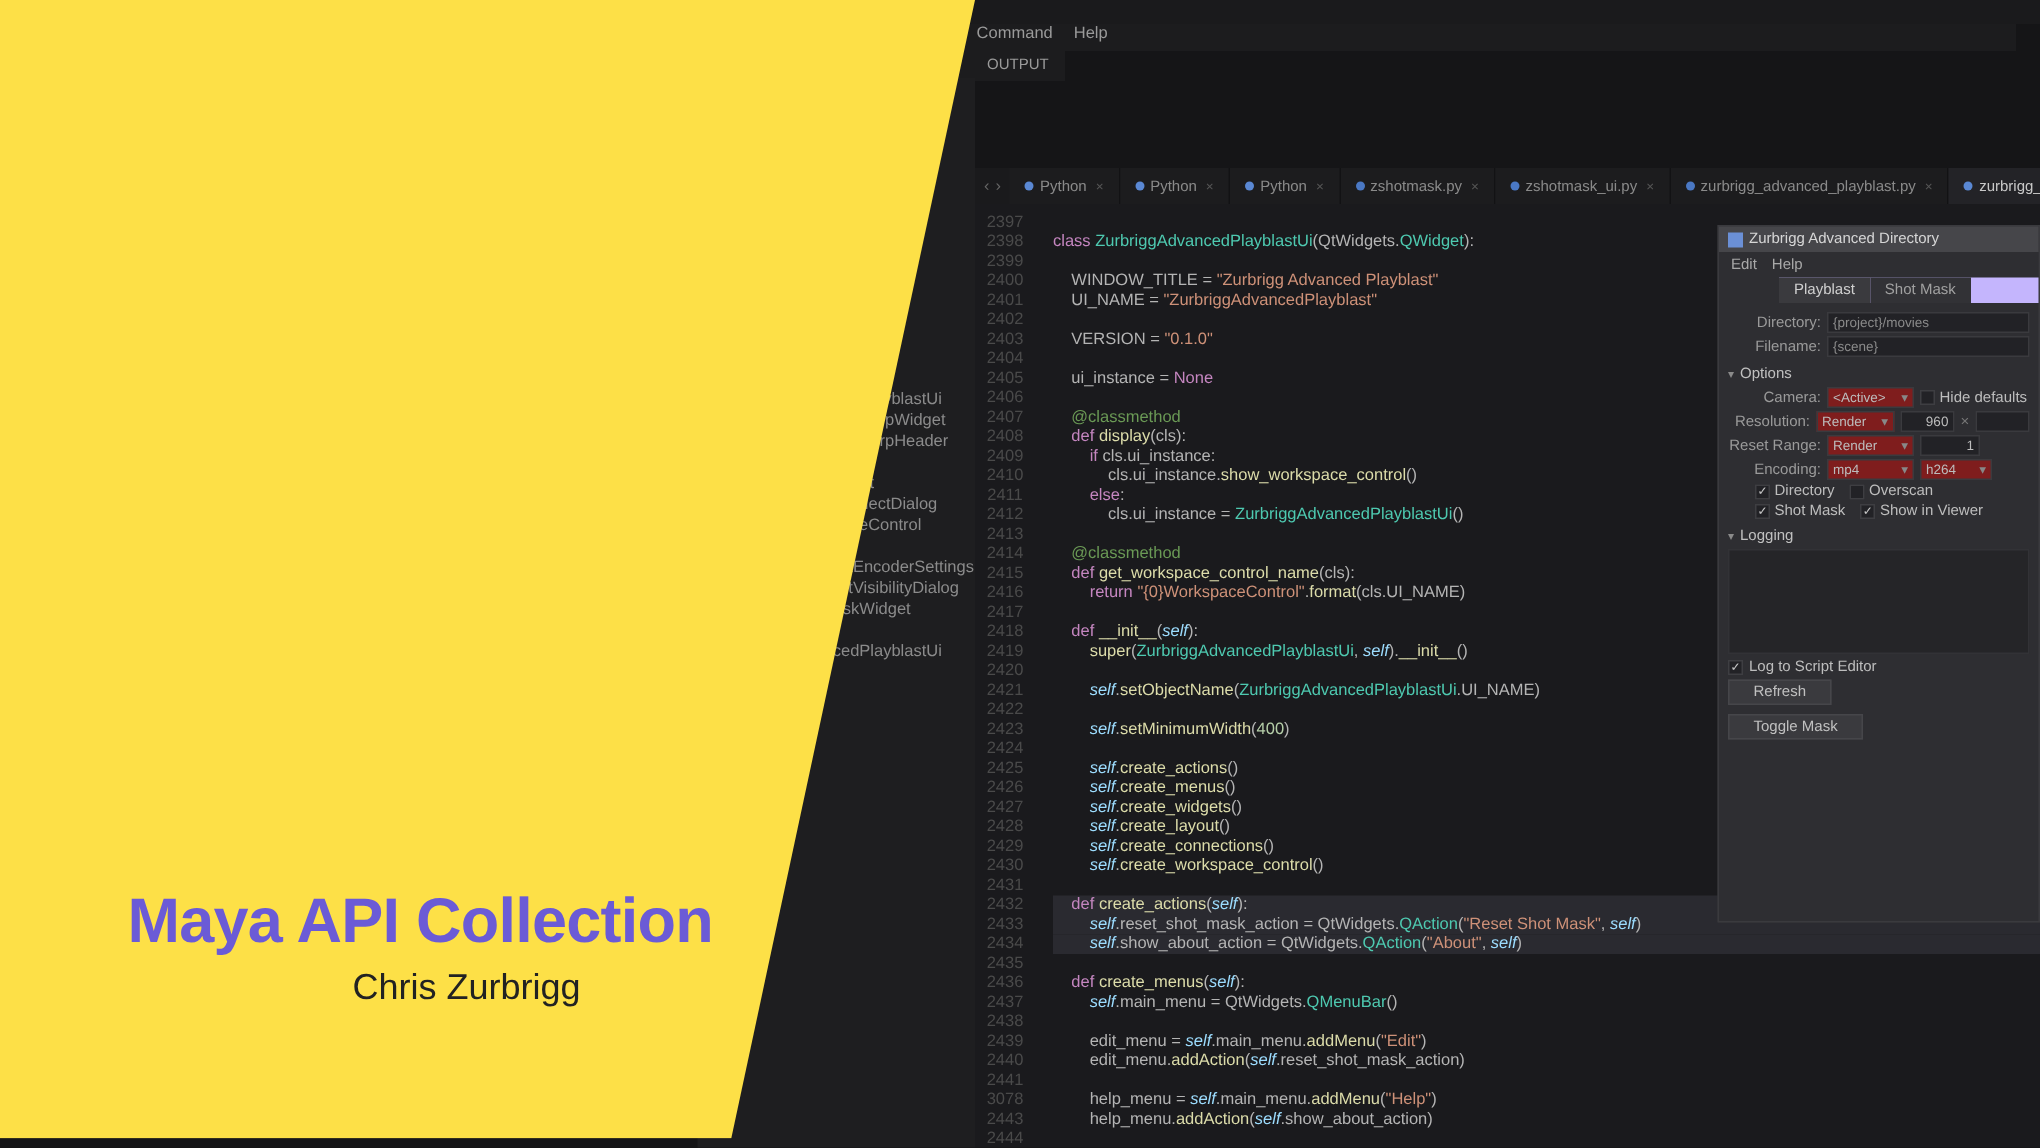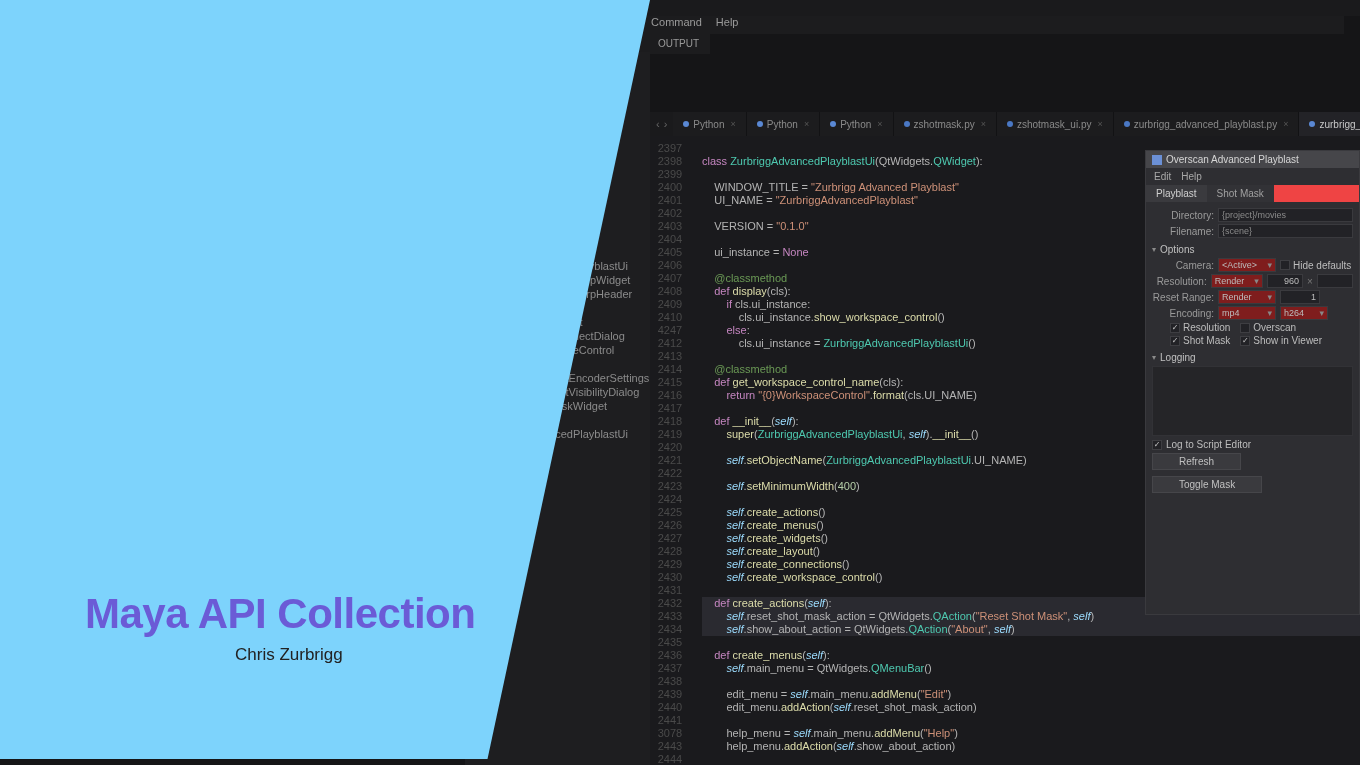--- a/index.html
+++ b/index.html
@@ -2,31 +2,31 @@
 <html><head>
 <meta charset="utf-8">
 <style>
 * { margin:0; padding:0; box-sizing:border-box; font-family:Arial,Helvetica,sans-serif; }
 html,body { width:1360px; height:765px; overflow:hidden; background:#151517; color:#9a9a9a; }
 
 
 .white-panel {
   position:absolute; left:0; top:0; bottom:6px;
   width:650px;
-  background:#7dd3fc;
+  background:#fde047;
   clip-path: polygon(0 0, 100% 0, 75% 100%, 0 100%);
   z-index:50;
 }
 .promo-title {
   position:absolute; left:85px; top:590px;
   font-size:42px; font-weight:700; color:#6b5bd6; letter-spacing:-0.5px;
 }
 .promo-author {
   position:absolute; left:235px; top:645px;
-  font-size:17px; font-weight:400; color:#222;
+  font-size:24px; font-weight:400; color:#222;
 }
 
 
 .titlebar {
   position:absolute; left:465px; right:0; top:0; height:16px;
   display:flex; align-items:center; padding:0 8px;
   background:#1a1a1c; font-size:11px; color:#888;
 }
 .menubar {
   position:absolute; left:465px; right:16px; top:16px; height:18px;
@@ -96,38 +96,38 @@
 
 
 .tool {
   position:absolute; right:0; top:150px; width:215px; bottom:150px;
   background:#2e2e32; border:1px solid #3a3a3e; color:#bdbdbd; font-size:10px;
   display:flex; flex-direction:column;
 }
 .tool-title { background:#46464a; color:#d6d6d6; padding:3px 6px; display:flex; align-items:center; gap:4px; }
 .tool-title .t-icon { width:10px; height:10px; background:#6b90d6; display:inline-block; }
 .tool-menu { display:flex; gap:10px; padding:3px 8px; background:#2e2e32; color:#a8a8a8; }
-.tool-tabs { display:flex; background:#ef4444; }
+.tool-tabs { display:flex; background:#c4b5fd;margin-left:40px; }
 .tool-tabs .tt { padding:3px 10px; background:#323236; color:#a0a0a0; }
 .tool-tabs .tt.active { background:#3a3a3e; color:#d0d0d0; }
 .tool-body { flex:1; padding:4px 6px; overflow:hidden; }
 .form-row { display:flex; align-items:center; gap:4px; margin:2px 0; }
 .form-row .lab { width:62px; text-align:right; color:#9a9a9a; }
 .form-row .field {
   flex:1; height:14px; background:#222226; border:1px solid #3a3a3e; color:#8a8a8a;
   padding:0 3px; font-size:9px; line-height:12px; overflow:hidden;
 }
 .form-row .dd { width:58px; height:14px; background:#7f1d1d; border:1px solid #3a3a3e; font-size:9px; color:#bcbcbc; padding:0 3px; line-height:12px; position:relative; }
 .form-row .dd::after { content:"▾"; position:absolute; right:3px; top:0; color:#888; }
 .form-row .numf { width:40px; height:14px; background:#222226; border:1px solid #3a3a3e; font-size:9px; text-align:right; padding:0 3px; line-height:12px; }
 .section-hdr { display:flex; align-items:center; gap:4px; margin:6px 0 3px 0; color:#c0c0c0; }
 .section-hdr::before { content:"▾"; font-size:8px; color:#8a8a8a; }
 .cb { width:10px; height:10px; background:#222226; border:1px solid #3e3e42; display:inline-flex; align-items:center; justify-content:center; font-size:8px; color:#c8c8c8; }
 .cb.checked::before { content:"✓"; }
-.btn { display:inline-block; background:#3a3a3e; border:1px solid #46464a; padding:2px 26px; font-size:10px; color:#c0c0c0; margin:3px 0; }
+.btn { display:inline-block; background:#3a3a3e; border:1px solid #46464a; padding:2px 16px; font-size:10px; color:#c0c0c0; margin:3px 0; }
 .log-area { height:70px; background:#252528; border:1px solid #323236; margin:3px 0; }
 .chk-row { display:flex; gap:10px; flex-wrap:wrap; margin:2px 0 2px 18px; }
 .chk-row label { display:flex; align-items:center; gap:3px; }
 </style>
 </head>
 <body>
 
 <div class="titlebar">
   <span>Charcoal Editor 2</span>
 </div>
@@ -225,21 +225,21 @@
       <div>2401</div>
       <div>2402</div>
       <div>2403</div>
       <div>2404</div>
       <div>2405</div>
       <div>2406</div>
       <div>2407</div>
       <div>2408</div>
       <div>2409</div>
       <div>2410</div>
-      <div>4247</div>
+      <div>2411</div>
       <div>2412</div>
       <div>2413</div>
       <div>2414</div>
       <div>2415</div>
       <div>2416</div>
       <div>2417</div>
       <div>2418</div>
       <div>2419</div>
       <div>2420</div>
       <div>2421</div>
@@ -266,21 +266,21 @@
       <div>3078</div>
       <div>2443</div>
       <div>2444</div>
     </div>
   <div class="code" id="code"><div></div><div><span class="kw">class</span> <span class="cls">ZurbriggAdvancedPlayblastUi</span>(QtWidgets.<span class="cls">QWidget</span>):</div><div></div><div>    WINDOW_TITLE = <span class="str">"Zurbrigg Advanced Playblast"</span></div><div>    UI_NAME = <span class="str">"ZurbriggAdvancedPlayblast"</span></div><div></div><div>    VERSION = <span class="str">"0.1.0"</span></div><div></div><div>    ui_instance = <span class="kw">None</span></div><div></div><div>    <span class="cmt">@classmethod</span></div><div>    <span class="kw">def</span> <span class="fn">display</span>(cls):</div><div>        <span class="kw">if</span> cls.ui_instance:</div><div>            cls.ui_instance.<span class="fn">show_workspace_control</span>()</div><div>        <span class="kw">else</span>:</div><div>            cls.ui_instance = <span class="cls">ZurbriggAdvancedPlayblastUi</span>()</div><div></div><div>    <span class="cmt">@classmethod</span></div><div>    <span class="kw">def</span> <span class="fn">get_workspace_control_name</span>(cls):</div><div>        <span class="kw">return</span> <span class="str">"{0}WorkspaceControl"</span>.<span class="fn">format</span>(cls.UI_NAME)</div><div></div><div>    <span class="kw">def</span> <span class="fn">__init__</span>(<span class="self">self</span>):</div><div>        <span class="fn">super</span>(<span class="cls">ZurbriggAdvancedPlayblastUi</span>, <span class="self">self</span>).<span class="fn">__init__</span>()</div><div></div><div>        <span class="self">self</span>.<span class="fn">setObjectName</span>(<span class="cls">ZurbriggAdvancedPlayblastUi</span>.UI_NAME)</div><div></div><div>        <span class="self">self</span>.<span class="fn">setMinimumWidth</span>(<span class="num">400</span>)</div><div></div><div>        <span class="self">self</span>.<span class="fn">create_actions</span>()</div><div>        <span class="self">self</span>.<span class="fn">create_menus</span>()</div><div>        <span class="self">self</span>.<span class="fn">create_widgets</span>()</div><div>        <span class="self">self</span>.<span class="fn">create_layout</span>()</div><div>        <span class="self">self</span>.<span class="fn">create_connections</span>()</div><div>        <span class="self">self</span>.<span class="fn">create_workspace_control</span>()</div><div></div><div class="hl">    <span class="kw">def</span> <span class="fn">create_actions</span>(<span class="self">self</span>):</div><div class="hl">        <span class="self">self</span>.reset_shot_mask_action = QtWidgets.<span class="cls">QAction</span>(<span class="str">"Reset Shot Mask"</span>, <span class="self">self</span>)</div><div class="hl">        <span class="self">self</span>.show_about_action = QtWidgets.<span class="cls">QAction</span>(<span class="str">"About"</span>, <span class="self">self</span>)</div><div></div><div>    <span class="kw">def</span> <span class="fn">create_menus</span>(<span class="self">self</span>):</div><div>        <span class="self">self</span>.main_menu = QtWidgets.<span class="cls">QMenuBar</span>()</div><div></div><div>        edit_menu = <span class="self">self</span>.main_menu.<span class="fn">addMenu</span>(<span class="str">"Edit"</span>)</div><div>        edit_menu.<span class="fn">addAction</span>(<span class="self">self</span>.reset_shot_mask_action)</div><div></div><div>        help_menu = <span class="self">self</span>.main_menu.<span class="fn">addMenu</span>(<span class="str">"Help"</span>)</div><div>        help_menu.<span class="fn">addAction</span>(<span class="self">self</span>.show_about_action)</div><div></div></div>
 </div>
 
 <div class="tool">
   <div class="tool-title">
     <span class="t-icon"></span>
-    <span>Overscan Advanced Playblast</span>
+    <span>Zurbrigg Advanced Directory</span>
   </div>
   <div class="tool-menu">
     <span>Edit</span>
     <span>Help</span>
   </div>
   <div class="tool-tabs">
     <div class="tt active">Playblast</div>
     <div class="tt">Shot Mask</div>
   </div>
   <div class="tool-body">
@@ -319,21 +319,21 @@
     </div>
     <div class="form-row">
       <div class="lab">Encoding:</div>
       <div class="dd">mp4</div>
       <div class="dd" style="width:48px">h264</div>
     </div>
 
     <div class="chk-row">
       <label>
           <span class="cb checked"></span>
-          <span>Resolution</span>
+          <span>Directory</span>
         </label>
       <label>
           <span class="cb"></span>
           <span>Overscan</span>
         </label>
     </div>
     <div class="chk-row">
       <label>
           <span class="cb checked"></span>
           <span>Shot Mask</span>

